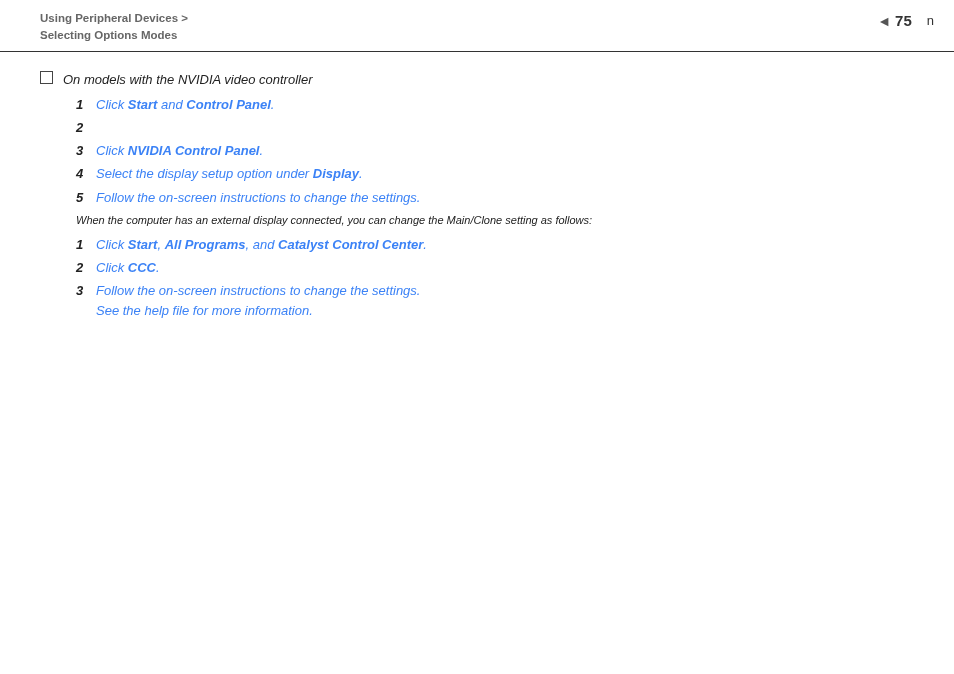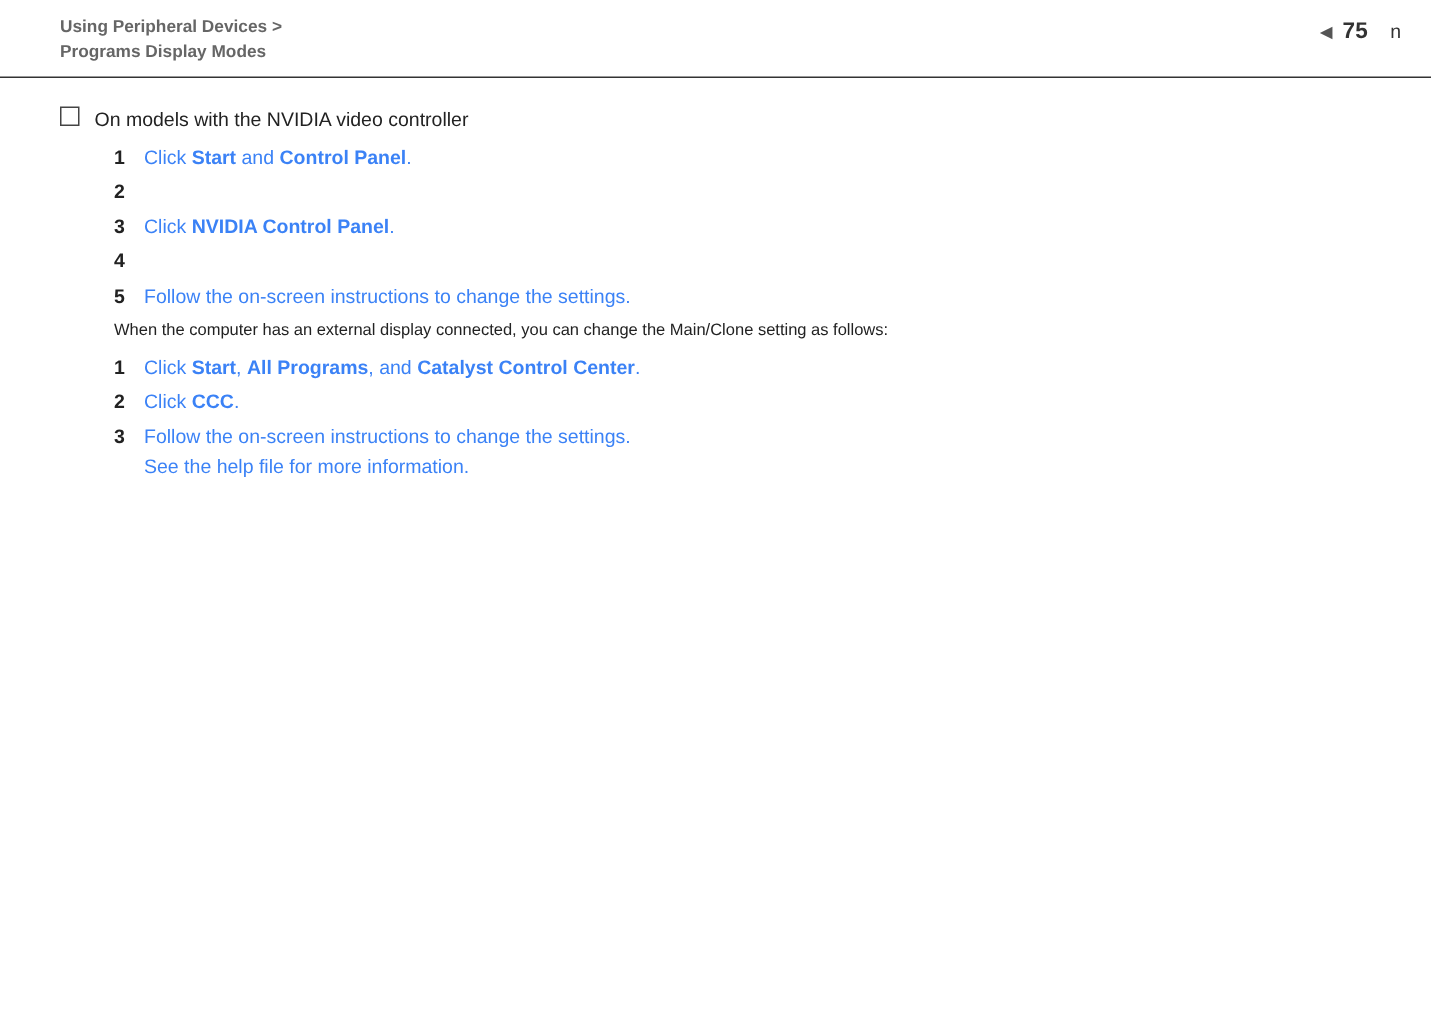--- a/index.html
+++ b/index.html
@@ -51,20 +51,21 @@
     }
 
     .page-number-area .num {
       font-size: 15px;
       font-weight: bold;
       margin-right: 15px;
     }
 
     .content {
       padding: 18px 40px 20px 40px;
+      font-style: italic;
     }
 
     .bullet-section {
       display: flex;
       align-items: flex-start;
       margin-bottom: 6px;
     }
 
     .bullet-checkbox {
       width: 13px;
@@ -126,21 +127,21 @@
       display: flex;
       flex-direction: column;
     }
   </style>
 </head>
 <body>
 
 <div class="header">
   <div class="breadcrumb-area">
     <span>Using Peripheral Devices &gt;</span>
-    <span>Programs Display Modes</span>
+    <span>Selecting Options Modes</span>
   </div>
   <div class="page-number-area">
     <span class="arrow">◄</span>
     <span class="num">75</span>
     <span>n</span>
   </div>
 </div>
 
 <div class="content">
 
@@ -156,20 +157,21 @@
     </div>
     <div class="numbered-item">
       <span class="num-label">2</span>
     </div>
     <div class="numbered-item">
       <span class="num-label">3</span>
       <span class="num-content">Click <b>NVIDIA Control Panel</b>.</span>
     </div>
     <div class="numbered-item">
       <span class="num-label">4</span>
+      <span class="num-content">Select the display setup option under <b>Display</b>.</span>
     </div>
     <div class="numbered-item">
       <span class="num-label">5</span>
       <span class="num-content">Follow the on-screen instructions to change the settings.</span>
     </div>
   </div>
 
 
   <div class="sub-para">When the computer has an external display connected, you can change the Main/Clone setting as follows:</div>
 

